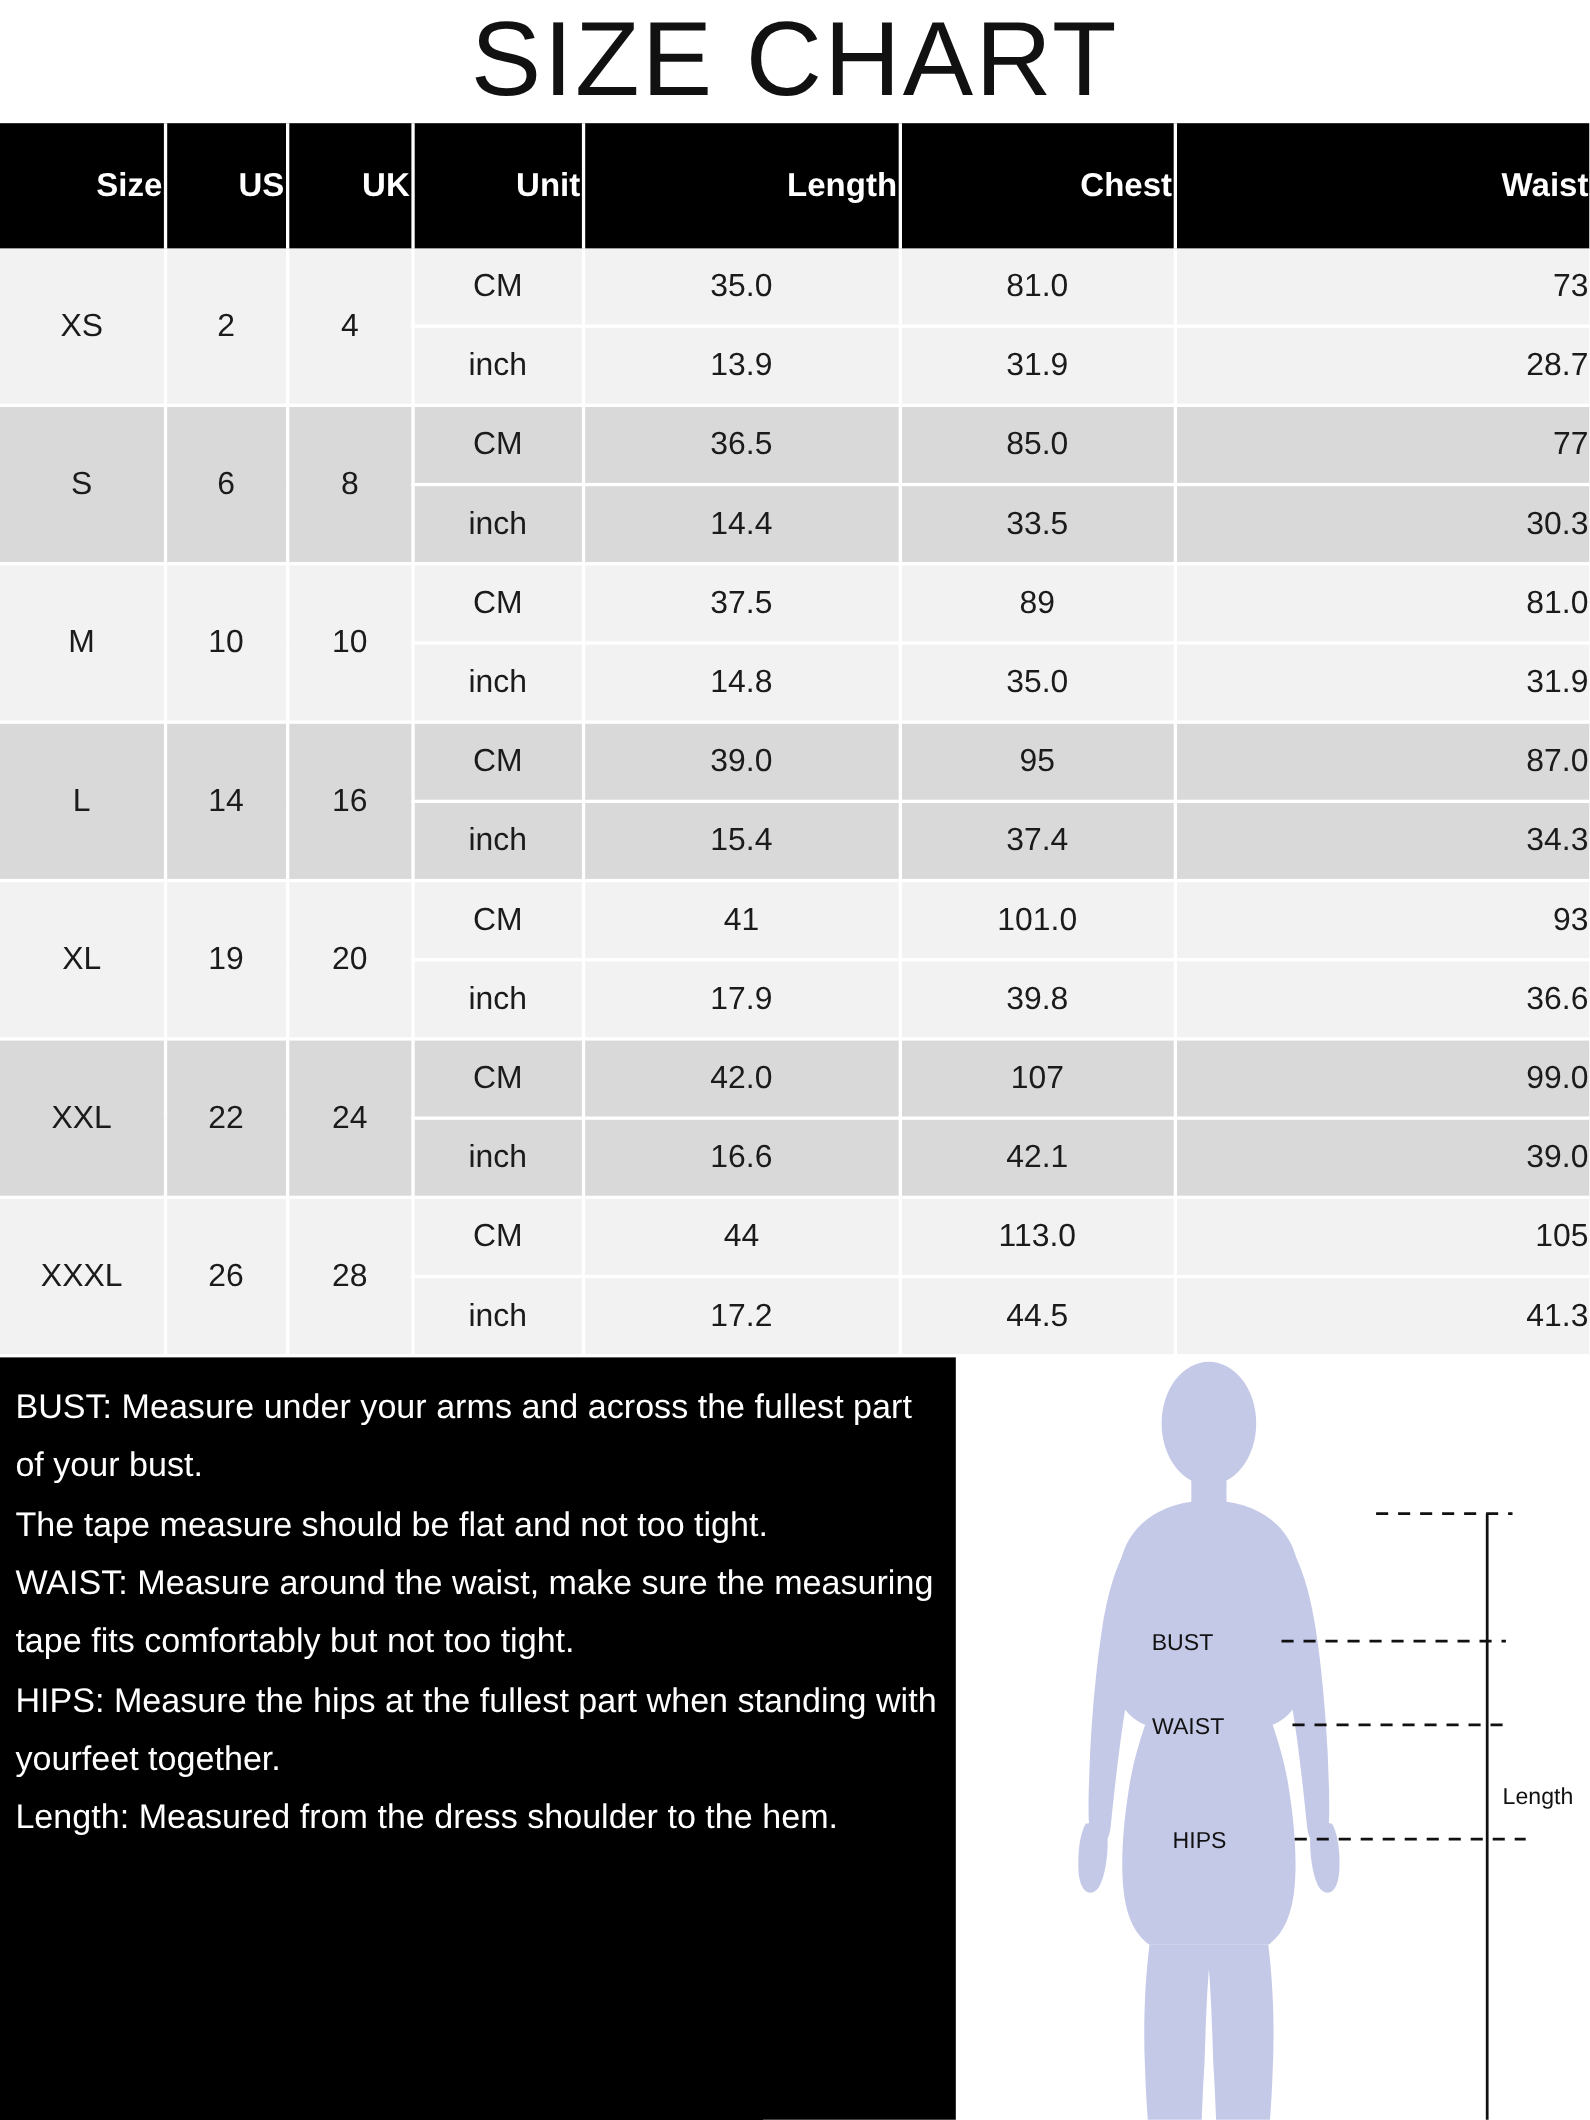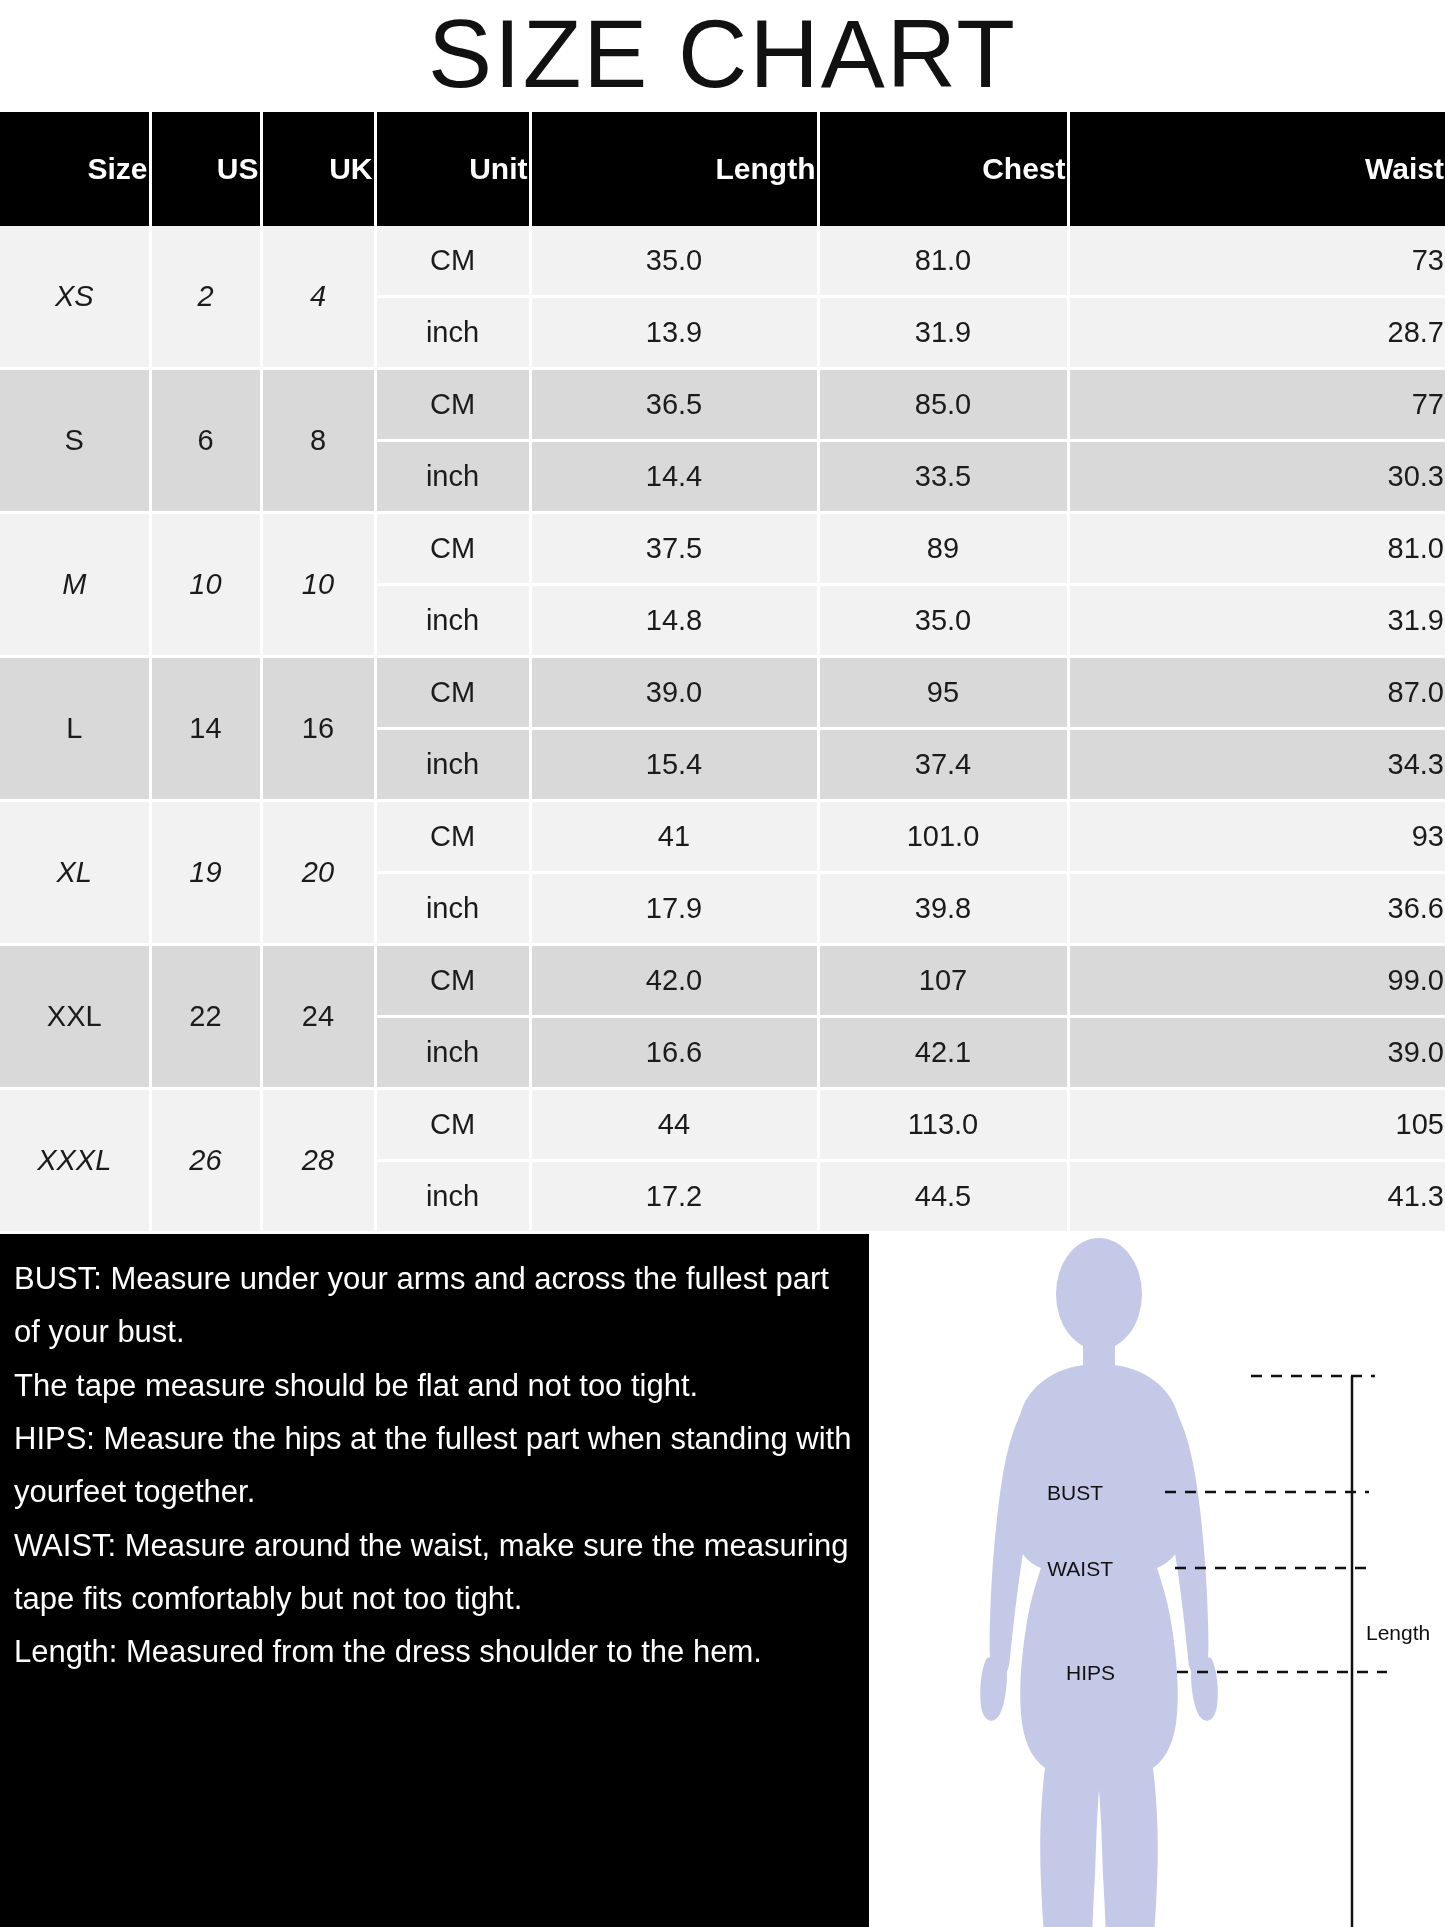--- a/index.html
+++ b/index.html
@@ -66,21 +66,21 @@
   .col-us     { width: 111px; }
   .col-uk     { width: 114px; }
   .col-unit   { width: 155px; }
   .col-length { width: 288px; }
   .col-chest  { width: 250px; }
   .col-waist  { width: 377px; }
 
   
   tr.band-light td { background: #f2f2f2; }
   tr.band-dark  td { background: #d9d9d9; }
-  td.merge-light { background: #f2f2f2; font-style: italic; }
+  td.merge-light { background: #f2f2f2; }
   td.merge-dark  { background: #d9d9d9; }
 
   
   .bottom {
     display: flex;
     width: 1445px;
     height: 738px;
   }
   .notes {
     width: 869px;
@@ -245,22 +245,22 @@
         <td>41.3</td>
       </tr>
     </tbody>
   </table>
 
   <div class="bottom">
 
     <div class="notes">
       <p>BUST: Measure under your arms and across the fullest part of your bust.</p>
       <p>The tape measure should be flat and not too tight.</p>
+      <p>WAIST: Measure around the waist, make sure the measuring tape fits comfortably but not too tight.</p>
       <p>HIPS: Measure the hips at the fullest part when standing with yourfeet together.</p>
-      <p>WAIST: Measure around the waist, make sure the measuring tape fits comfortably but not too tight.</p>
       <p>Length: Measured from the dress shoulder to the hem.</p>
     </div>
 
     <div class="figure-pane">
       <svg width="576" height="738" viewBox="0 0 576 738">
 
         <g fill="#c5c9e8">
 
           <ellipse cx="230" cy="60" rx="43" ry="56"></ellipse>
 

